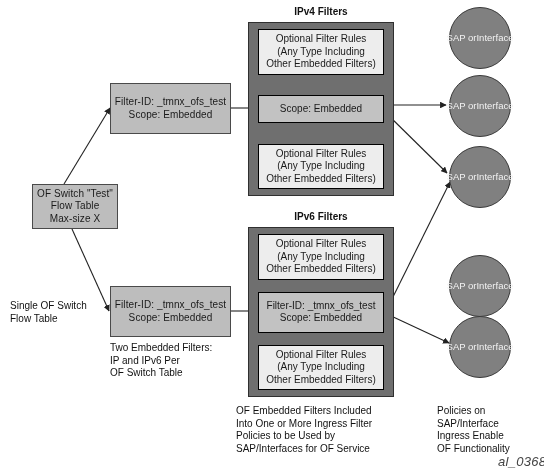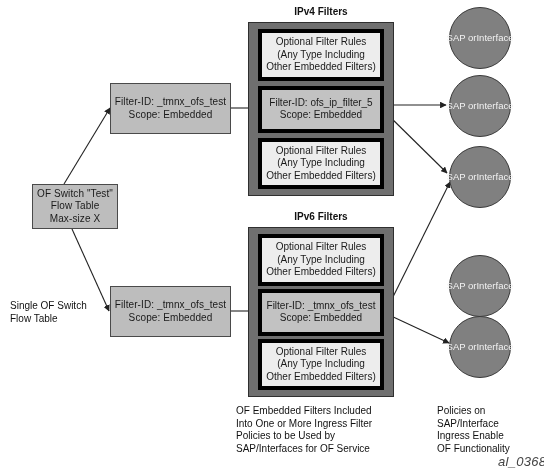--- a/index.html
+++ b/index.html
@@ -58,21 +58,21 @@
     position: absolute;
     font-size: 10px;
     font-weight: bold;
     color: #111;
     text-align: center;
     white-space: nowrap;
   }
   .rule-box {
     box-sizing: border-box;
     background: #ededed;
-    border: 4px solid #000000;
+    border: 1px solid #000000;
     text-align: center;
     color: #1a1a1a;
     font-size: 10px;
     line-height: 12.5px;
     padding: 3px 2px 3px 2px;
   }
   .rule-box.embedded {
     background: #c2c2c2;
     padding: 7px 2px 7px 2px;
   }
@@ -146,21 +146,20 @@
 
   <div class="group-title" style="left:248px; top:6px; width:146px;">IPv4 Filters</div>
 
   <div class="filter-group" style="left:248px; top:22px; width:146px; height:174px;">
     <div class="rule-box">
       <span class="ln">Optional Filter Rules</span>
       <span class="ln">(Any Type Including</span>
       <span class="ln">Other Embedded Filters)</span>
     </div>
     <div class="rule-box embedded">
-      <span class="ln">Filter-ID: ofs_ip_filter_5</span>
       <span class="ln">Scope: Embedded</span>
     </div>
     <div class="rule-box">
       <span class="ln">Optional Filter Rules</span>
       <span class="ln">(Any Type Including</span>
       <span class="ln">Other Embedded Filters)</span>
     </div>
   </div>
 
   <div class="group-title" style="left:248px; top:211px; width:146px;">IPv6 Filters</div>
@@ -221,20 +220,25 @@
   <div class="circle" style="left:449px; top:316px; width:62px; height:62px;">
     <span class="ln">SAP or</span>
     <span class="ln">Interface</span>
   </div>
 
   <div class="caption" style="left:10px; top:300px; width:100px;">
     <span class="ln">Single OF Switch</span>
     <span class="ln">Flow Table</span>
   </div>
 
+  <div class="caption" style="left:110px; top:342px; width:121px;">
+    <span class="ln">Two Embedded Filters:</span>
+    <span class="ln">IP and IPv6 Per</span>
+    <span class="ln">OF Switch Table</span>
+  </div>
 
   <div class="caption" style="left:437px; top:405px; width:86px;">
     <span class="ln">Policies on</span>
     <span class="ln">SAP/Interface</span>
     <span class="ln">Ingress Enable</span>
     <span class="ln">OF Functionality</span>
   </div>
 
   <div class="caption" style="left:236px; top:405px; width:172px;">
     <span class="ln">OF Embedded Filters Included</span>

